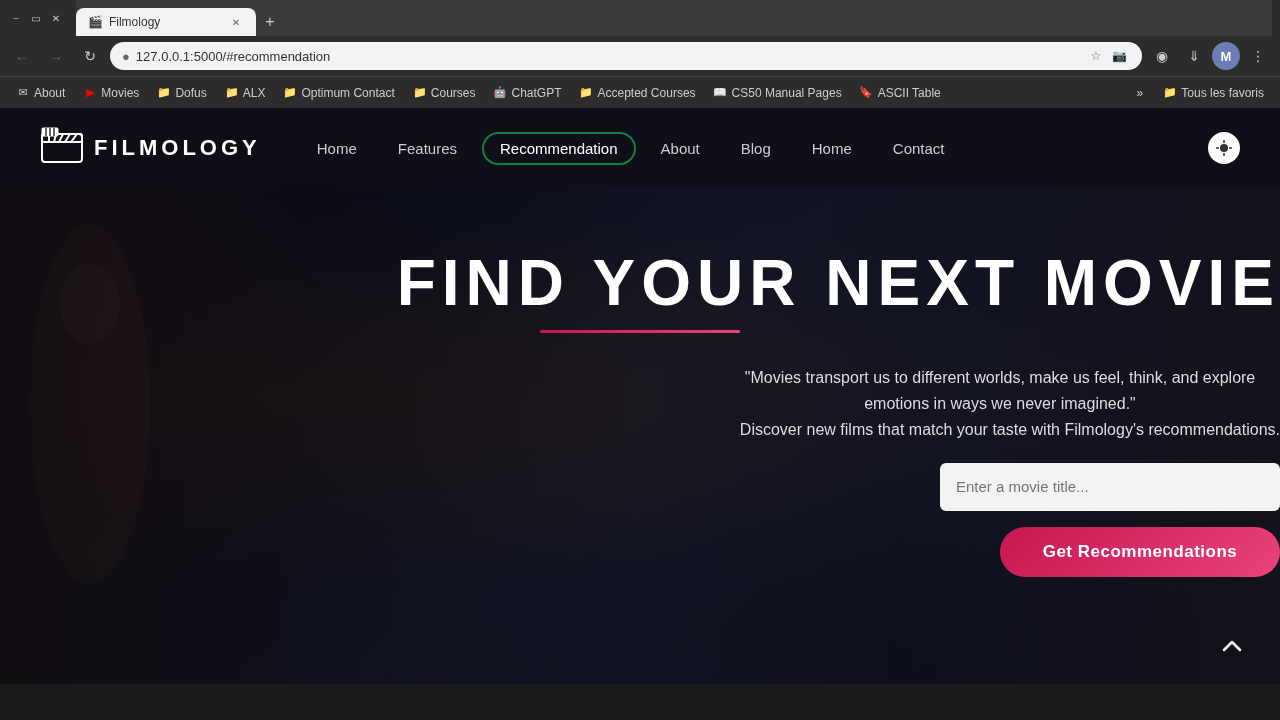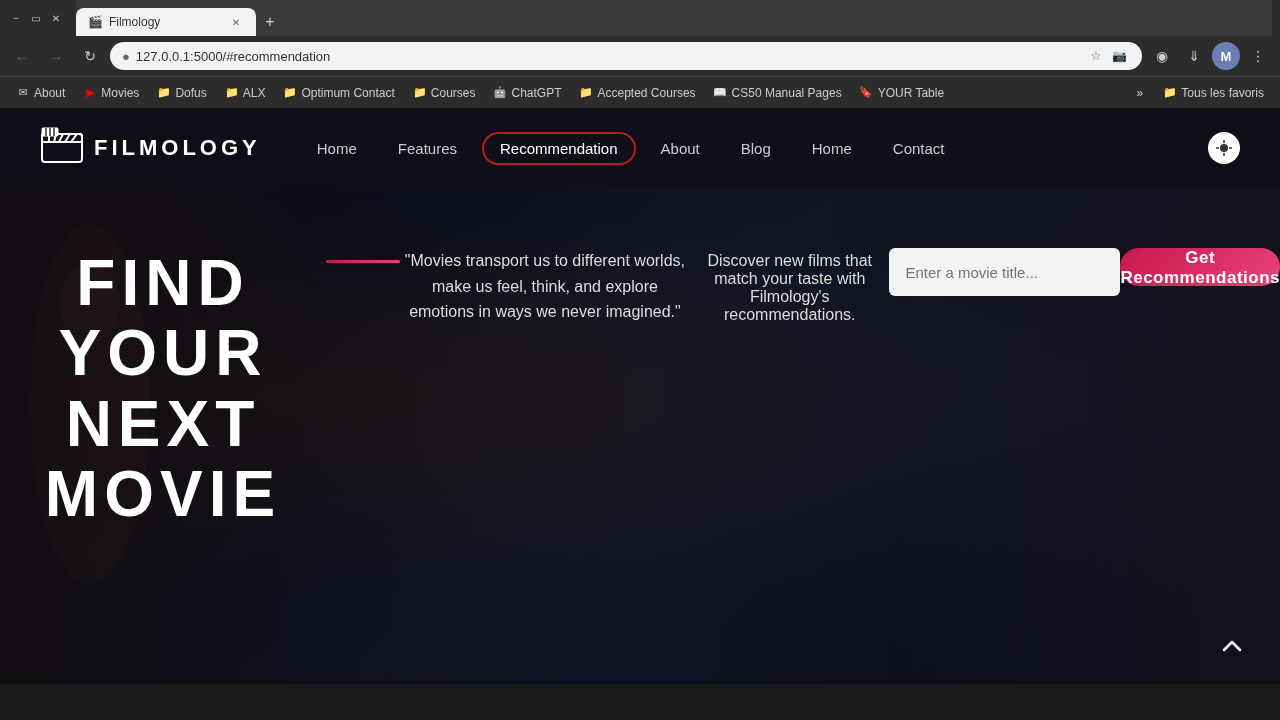--- a/index.html
+++ b/index.html
@@ -327,21 +327,21 @@
     .nav-link {
       padding: 6px 16px;
       color: #ccc;
       font-size: 15px;
       cursor: pointer;
       border-radius: 20px;
       transition: color 0.2s;
     }
 
     .nav-link.active {
-      border: 2px solid #b91c1c;
+      border: 2px solid #15803d;
       color: white;
       background: transparent;
       border-radius: 20px;
     }
 
     .theme-toggle {
       width: 32px;
       height: 32px;
       border-radius: 50%;
       background: white;
@@ -350,21 +350,22 @@
       justify-content: center;
       cursor: pointer;
       margin-left: auto;
     }
 
     
     .hero-content {
       position: relative;
       z-index: 5;
       display: flex;
-      align-items: flex-start;
+      flex-direction: column;
+      align-items: flex-end;
       padding-top: 60px;
       text-align: center;
     }
 
     .hero-title {
       font-size: 64px;
       font-weight: 900;
       color: white;
       letter-spacing: 6px;
       text-transform: uppercase;
@@ -385,21 +386,21 @@
       font-size: 16px;
       line-height: 1.6;
       max-width: 560px;
       text-align: center;
     }
 
     .hero-subtext {
       color: #ddd;
       font-size: 16px;
       margin-top: 4px;
-      margin-bottom: 40px;
+      margin-bottom: 24px;
     }
 
     .search-box {
       width: 340px;
       height: 48px;
       background: rgba(255,255,255,0.95);
       border-radius: 6px;
       display: flex;
       align-items: center;
       padding: 0 16px;
@@ -410,21 +411,21 @@
       flex: 1;
       border: none;
       background: transparent;
       font-size: 15px;
       color: #333;
       outline: none;
     }
 
     .get-recommendations-btn {
       width: 280px;
-      height: 38px;
+      height: 50px;
       background: linear-gradient(135deg, #c8174f, #e8437a);
       border: none;
       border-radius: 25px;
       color: white;
       font-size: 17px;
       font-weight: 600;
       cursor: pointer;
       letter-spacing: 0.5px;
     }
 
@@ -518,21 +519,21 @@
     <div class="bookmark-item">
       <span class="bookmark-icon">📁</span>
       <span>Accepted Courses</span>
     </div>
     <div class="bookmark-item">
       <span class="bookmark-icon">📖</span>
       <span>CS50 Manual Pages</span>
     </div>
     <div class="bookmark-item">
       <span class="bookmark-icon">🔖</span>
-      <span>YOUR Table</span>
+      <span>ASCII Table</span>
     </div>
     <div class="bookmark-more">»</div>
     <div class="bookmark-item" style="margin-left:4px;">
       <span class="bookmark-icon">📁</span>
       <span>Tous les favoris</span>
     </div>
   </div>
 
   <div class="website">
     <div class="hero-image-bg"></div>

